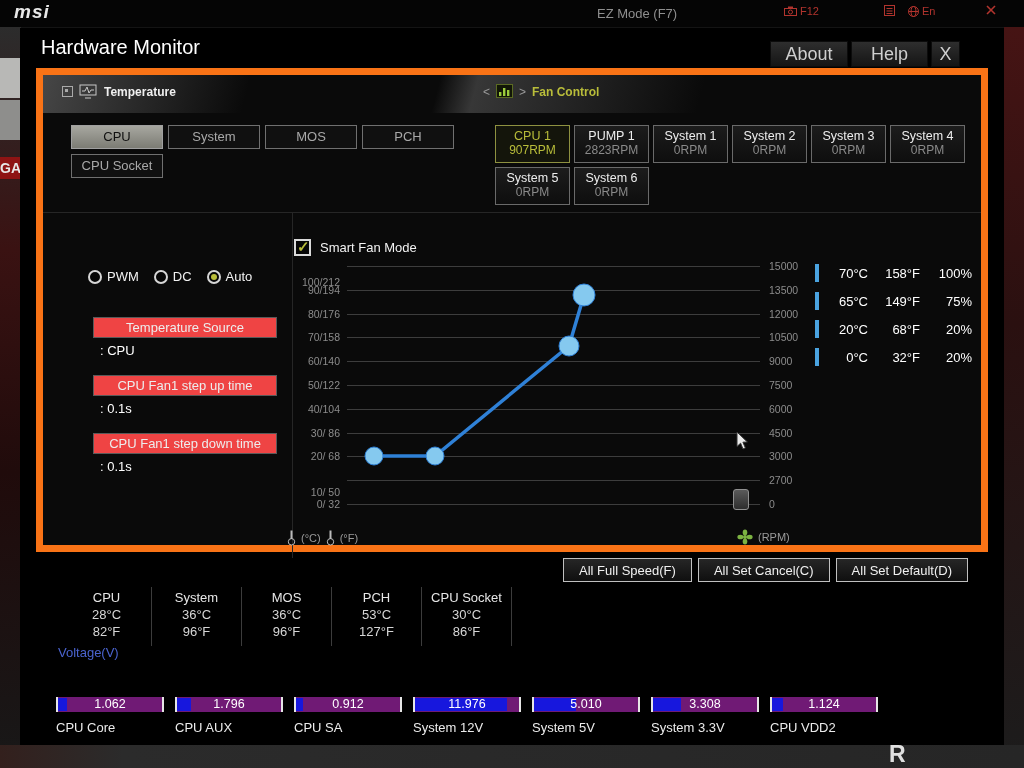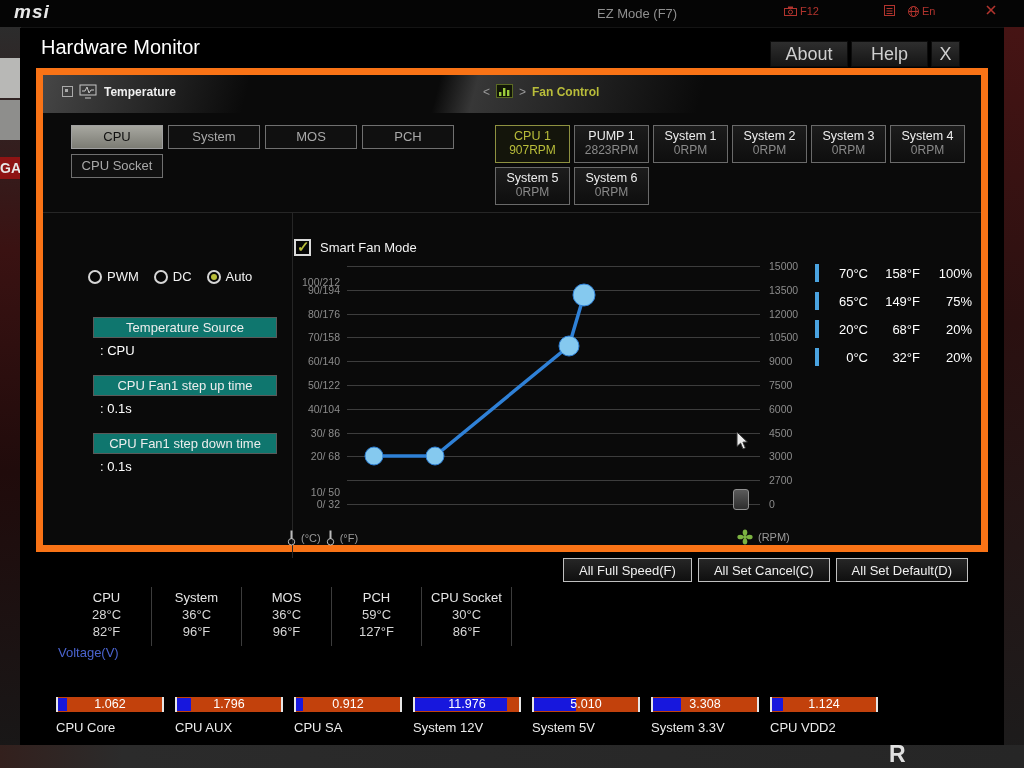--- a/index.html
+++ b/index.html
@@ -52,21 +52,21 @@
   .pmain{position:absolute;left:0;top:137px;width:100%;height:346px;border-top:1px solid #262626;}
   .vdiv{position:absolute;left:249px;top:0;height:100%;width:1px;background:#262626;}
 
   .radios{position:absolute;left:45px;top:56px;display:flex;gap:15px;}
   .radio{display:flex;align-items:center;gap:5px;}
   .rdot{width:14px;height:14px;border:2px solid #d6d6d6;border-radius:50%;background:#060606;position:relative;display:inline-block;}
   .radio.sel .rdot::after{content:"";position:absolute;left:2px;top:2px;width:6px;height:6px;border-radius:50%;background:#b9bd3a;}
   .rlabel{color:#f2f2f2;font-size:13px;}
 
   .fields{position:absolute;left:50px;top:104px;width:184px;}
-  .fieldbox{height:21px;line-height:19px;text-align:center;color:#ededed;font-size:13px;border:1px solid #5a5a5a;background:#0f766e;}
+  .fieldbox{height:21px;line-height:19px;text-align:center;color:#ededed;font-size:13px;border:1px solid #5a5a5a;background:#ef4444;}
   .fieldval{color:#fff;font-size:13px;margin:5px 0 17px 7px;}
 
   .smartfan{position:absolute;left:251px;top:26px;display:flex;align-items:center;gap:9px;}
   .cb{width:17px;height:17px;border:2px solid #dadada;background:#060606;position:relative;}
   .cb span{position:absolute;left:1px;top:-3px;color:#b9bd3a;font-size:15px;font-weight:bold;}
   .sflabel{color:#f2f2f2;font-size:13px;}
 
   .plot{position:absolute;left:304px;top:53px;width:413px;height:240px;}
   .gridline{position:absolute;left:0;width:100%;height:1px;background:#3d3d3d;}
   .ylab{position:absolute;transform:translateY(-50%);font-size:10.5px;color:#8c8c8c;white-space:pre;}
@@ -91,21 +91,21 @@
   .abtn{height:24px;padding:0 15px;display:flex;align-items:center;background:linear-gradient(#262626,#0f0f0f);border:1px solid #c0c0c0;color:#f0f0f0;font-size:13px;}
 
   .temps{position:absolute;left:42px;top:559px;display:flex;}
   .tcol{width:90px;text-align:center;border-right:1px solid #3c3c3c;padding:2px 0 6px;}
   .tname{color:#e6e6e6;font-size:13px;line-height:17px;}
   .tval{color:#d6d6d6;font-size:13px;line-height:17px;}
 
   .vtitle{position:absolute;left:38px;top:617px;color:#4a63cf;font-size:13px;}
   .volts{position:absolute;left:36px;top:669px;display:flex;gap:11px;}
   .vcell{width:108px;}
-  .vtrack{position:relative;height:15px;border-left:2px solid #e6e6e6;border-right:2px solid #e6e6e6;background:#c2410c;padding-left:46px;}
+  .vtrack{position:relative;height:15px;border-left:2px solid #e6e6e6;border-right:2px solid #e6e6e6;background:#701a75;padding-left:46px;}
   .vfill{position:absolute;left:0;top:1px;bottom:1px;background:#1717dd;}
   .vnum{position:absolute;left:0;top:0;width:100%;text-align:center;color:#fff;font-size:12.5px;line-height:15px;}
   .vlabel{margin-top:8px;color:#ebebeb;font-size:13px;}
 </style>
 </head>
 <body>
 
 <div class="screen">
 
   <div class="bg-topbar">
@@ -379,21 +379,21 @@
           <div class="tval">36°C</div>
           <div class="tval">96°F</div>
         </div>
         <div class="tcol">
           <div class="tname">MOS</div>
           <div class="tval">36°C</div>
           <div class="tval">96°F</div>
         </div>
         <div class="tcol">
           <div class="tname">PCH</div>
-          <div class="tval">59°C</div>
+          <div class="tval">53°C</div>
           <div class="tval">127°F</div>
         </div>
         <div class="tcol">
           <div class="tname">CPU Socket</div>
           <div class="tval">30°C</div>
           <div class="tval">86°F</div>
         </div>
       </div>
 
     <div class="vtitle">Voltage(V)</div>

